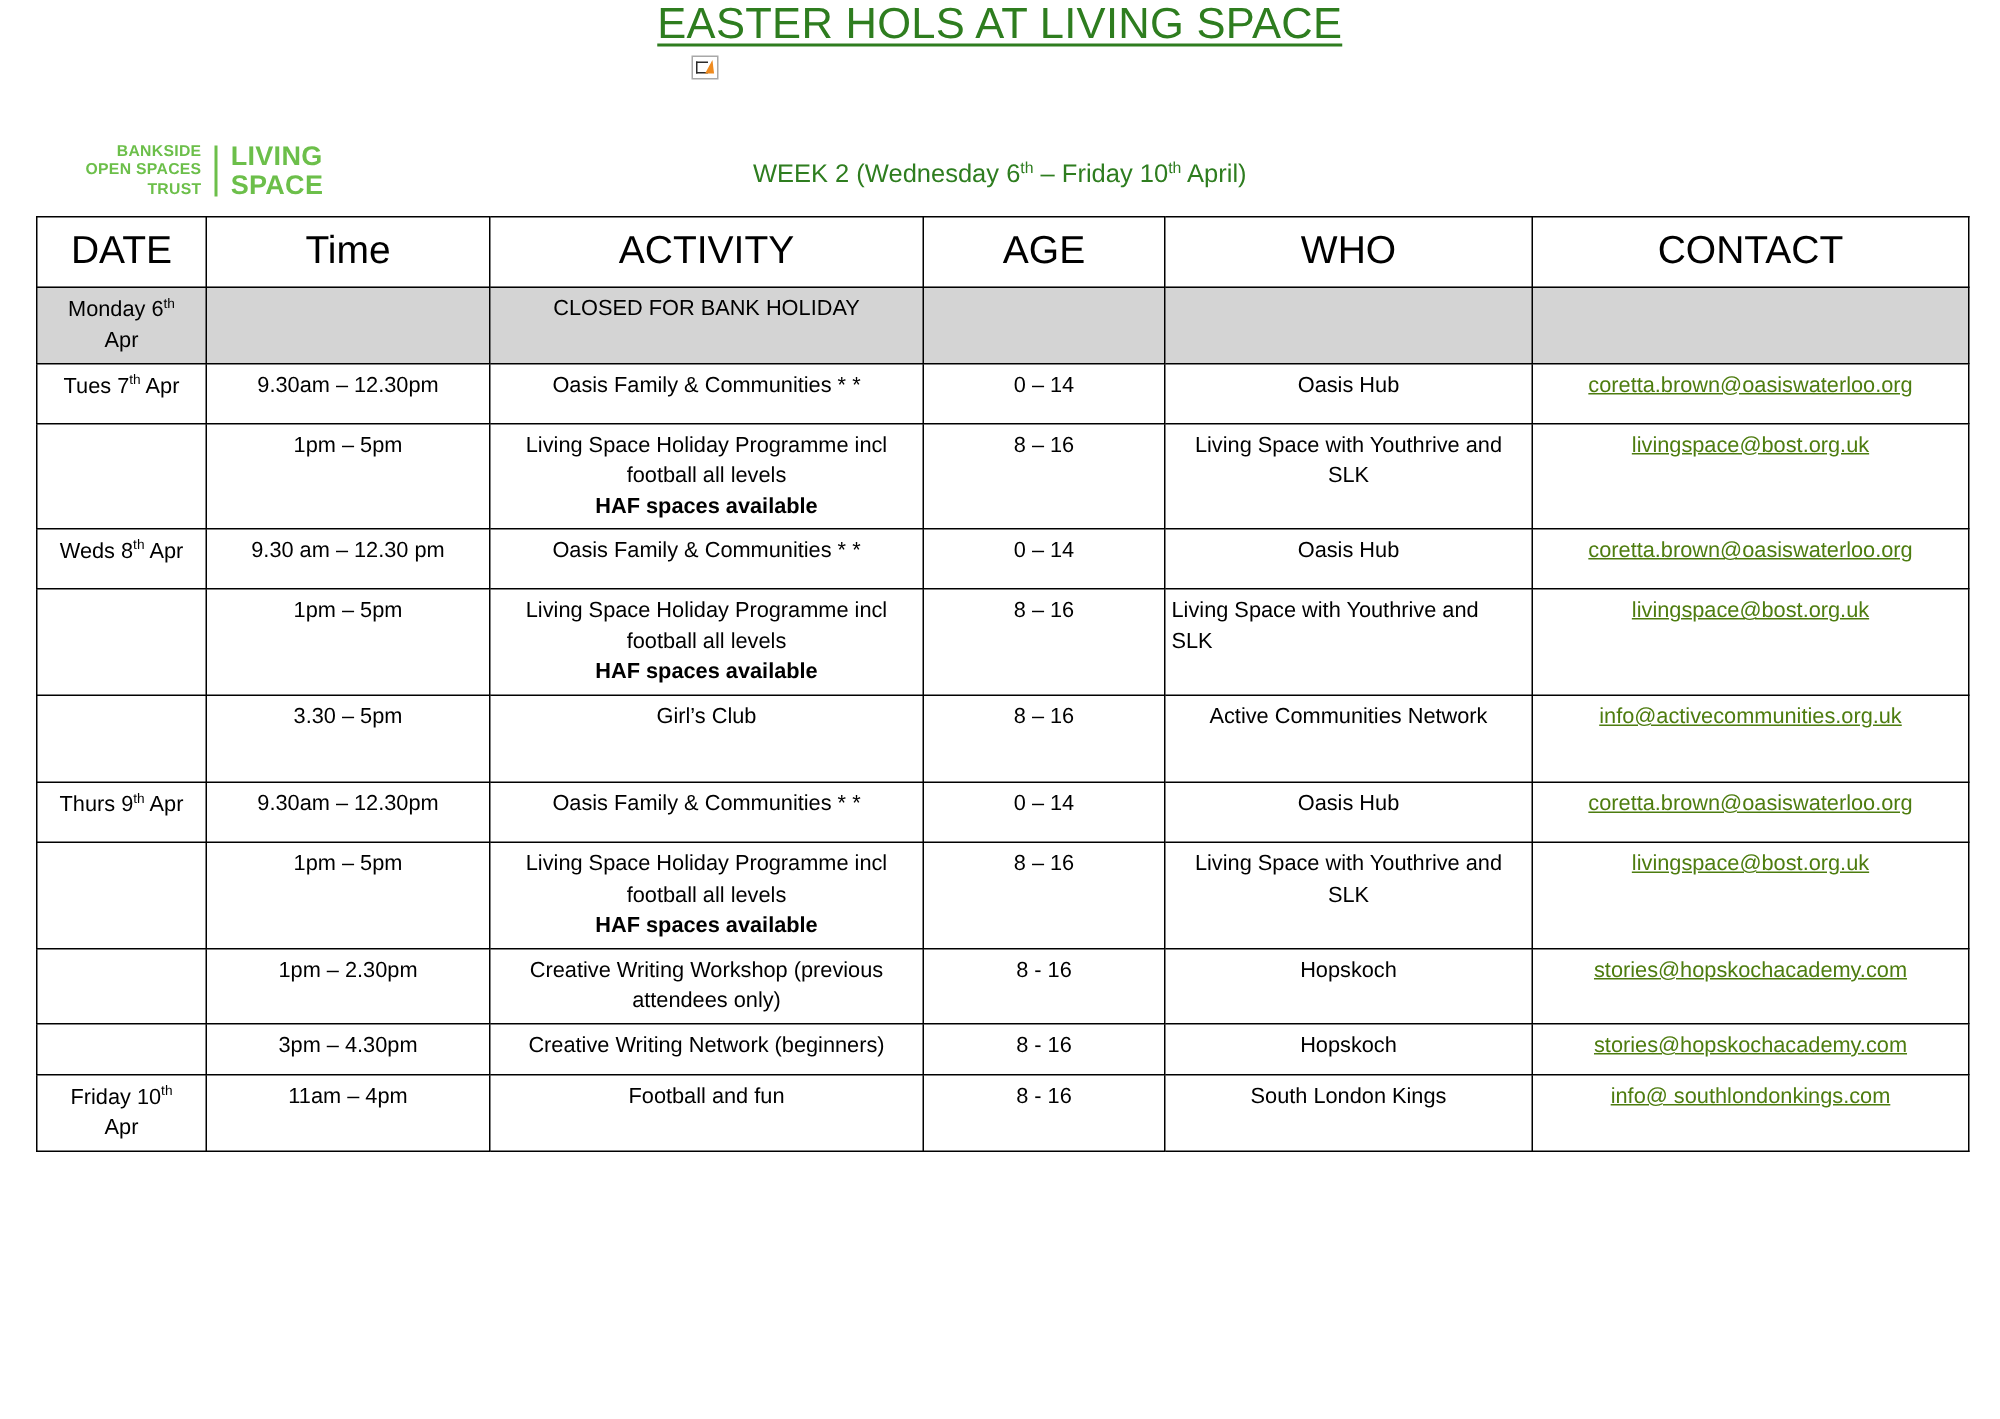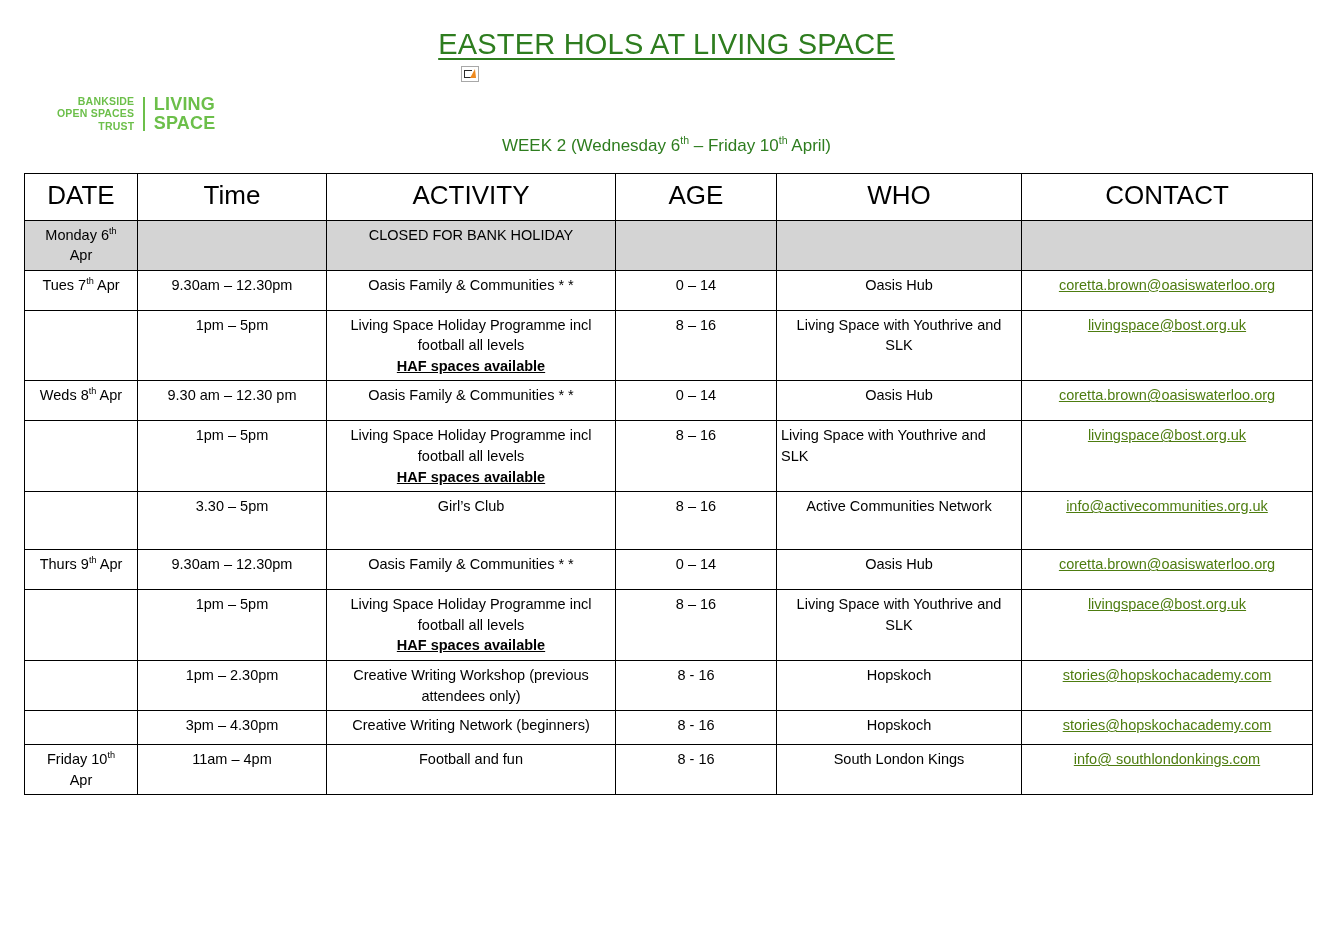--- a/index.html
+++ b/index.html
@@ -12,21 +12,20 @@
     height: 946px;
     font-family: "Liberation Sans", sans-serif;
     color: #000000;
     overflow: hidden;
     position: relative;
   }
 
   
   .title-wrap {
     text-align: center;
-    padding-top: 28px;
   }
   .doc-title {
     display: inline-block;
     font-size: 29px;
     color: #2e7d1f;
     text-decoration: underline;
     text-underline-offset: 4px;
     letter-spacing: 0.2px;
     font-weight: 400;
   }
@@ -137,21 +136,21 @@
   }
   col.c-date   { width: 113px; }
   col.c-time   { width: 189px; }
   col.c-act    { width: 289px; }
   col.c-age    { width: 161px; }
   col.c-who    { width: 245px; }
   col.c-contact{ width: 291px; }
 
   .center { text-align: center; }
   .left   { text-align: left; }
-  .bold   { font-weight: bold; text-decoration: underline; }
+  .bold   { font-weight: bold; }
   sup.ord { font-size: 0.63em; vertical-align: super; }
 
   tr.closed td {
     background: #d4d4d4;
   }
   tr.closed td.date-cell { height: 40px; }
 
   .email {
     color: #4d7c0f;
     text-decoration: underline;

